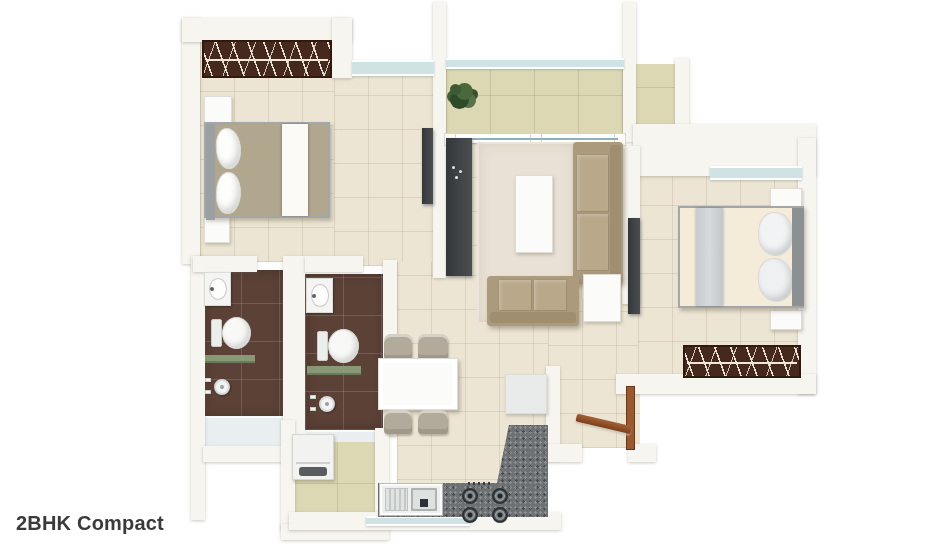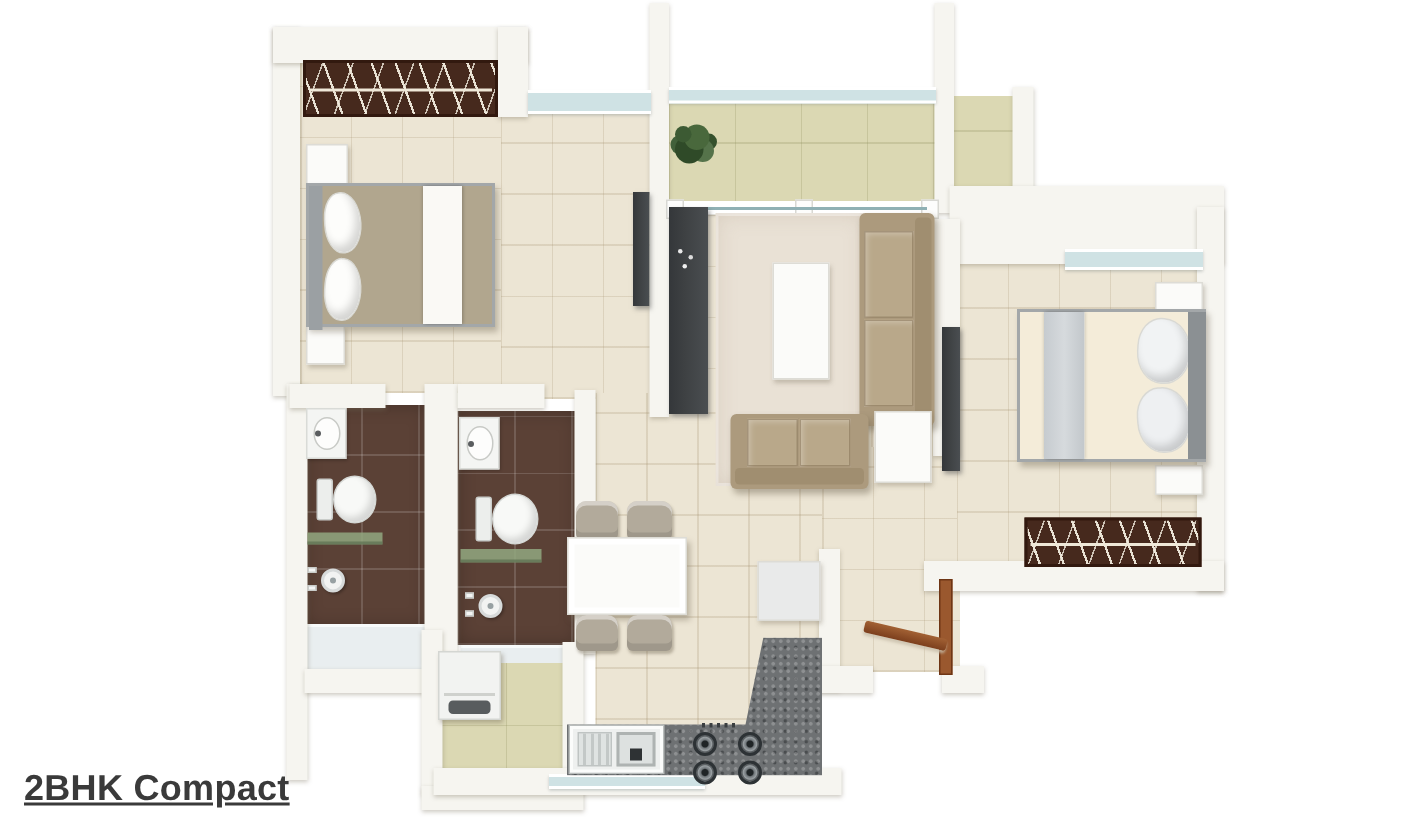--- a/index.html
+++ b/index.html
@@ -102,22 +102,22 @@
   .washer{background:#f2f3f1;border:1px solid #d4d6d2;box-shadow:1px 2px 3px rgba(110,100,80,.4);}
   .washer .slot{position:absolute;left:15%;right:15%;bottom:6%;height:22%;background:#585c5e;border-radius:3px;}
   .washer .line{position:absolute;left:8%;right:8%;bottom:34%;height:2px;background:#cfd1cd;}
 
   .chair{background:#b2aa9b;border-radius:7px 7px 4px 4px;
          box-shadow:inset 0 3px 0 rgba(255,255,255,.45), inset 0 -5px 0 rgba(0,0,0,.1), 1px 2px 2px rgba(110,100,80,.4);}
   .track{background:#fff;box-shadow:0 1px 2px rgba(120,120,120,.4);}
   .track::after{content:"";position:absolute;left:6px;right:6px;top:50%;height:2px;margin-top:-1px;background:#8fb0b4;}
   .handle{position:absolute;top:-1px;width:10px;height:11px;background:#fdfdfc;border:1px solid #d8d8d3;}
 
-  .caption{position:absolute;left:16px;top:512px;font-size:24px;font-weight:bold;
-           color:var(--text);letter-spacing:.2px;text-decoration:underline;}
+  .caption{position:absolute;left:16px;top:512px;font-size:20px;font-weight:bold;
+           color:var(--text);letter-spacing:.2px;}
 </style>
 </head>
 <body>
 
 <div class="stage">
 
   <div class="abs floor" style="left:200px;top:40px;width:134px;height:222px;"></div>
   <div class="abs floor" style="left:334px;top:76px;width:111px;height:190px;"></div>
   <div class="abs floor" style="left:445px;top:138px;width:178px;height:244px;"></div>
   <div class="abs floor" style="left:397px;top:262px;width:151px;height:252px;"></div>

